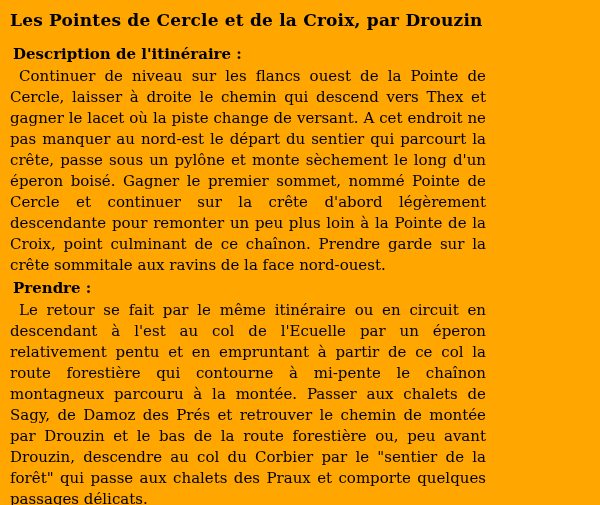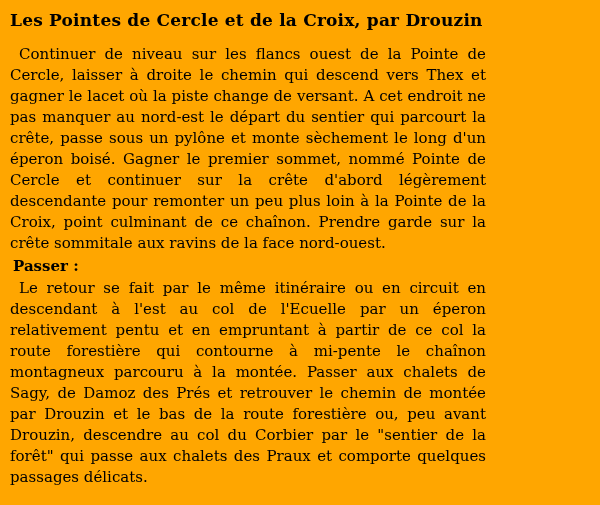--- a/index.html
+++ b/index.html
@@ -39,21 +39,22 @@
     margin: 0 0 2px 0;
   }
 </style>
 </head>
 <body>
 
 <div class="page">
 
   <h1 class="doc-title">Les Pointes de Cercle et de la Croix, par Drouzin</h1>
 
+  <h2 class="section-heading">Description de l'itinéraire :</h2>
 
 
   <p class="para">Continuer de niveau sur les flancs ouest de la Pointe de Cercle, laisser à droite le chemin qui descend vers Thex et gagner le lacet où la piste change de versant. A cet endroit ne pas manquer au nord-est le départ du sentier qui parcourt la crête, passe sous un pylône et monte sèchement le long d'un éperon boisé. Gagner le premier sommet, nommé Pointe de Cercle et continuer sur la crête d'abord légèrement descendante pour remonter un peu plus loin à la Pointe de la Croix, point culminant de ce chaînon. Prendre garde sur la crête sommitale aux ravins de la face nord-ouest.</p>
 
-  <h2 class="section-heading">Passer :</h2>
+  <h2 class="section-heading">Prendre :</h2>
 
   <p class="para">Le retour se fait par le même itinéraire ou en circuit en descendant à l'est au col de l'Ecuelle par un éperon relativement pentu et en empruntant à partir de ce col la route forestière qui contourne à mi-pente le chaînon montagneux parcouru à la montée. Passer aux chalets de Sagy, de Damoz des Prés et retrouver le chemin de montée par Drouzin et le bas de la route forestière ou, peu avant Drouzin, descendre au col du Corbier par le "sentier de la forêt" qui passe aux chalets des Praux et comporte quelques passages délicats.</p>
 
 </div>
 
 </body></html>

